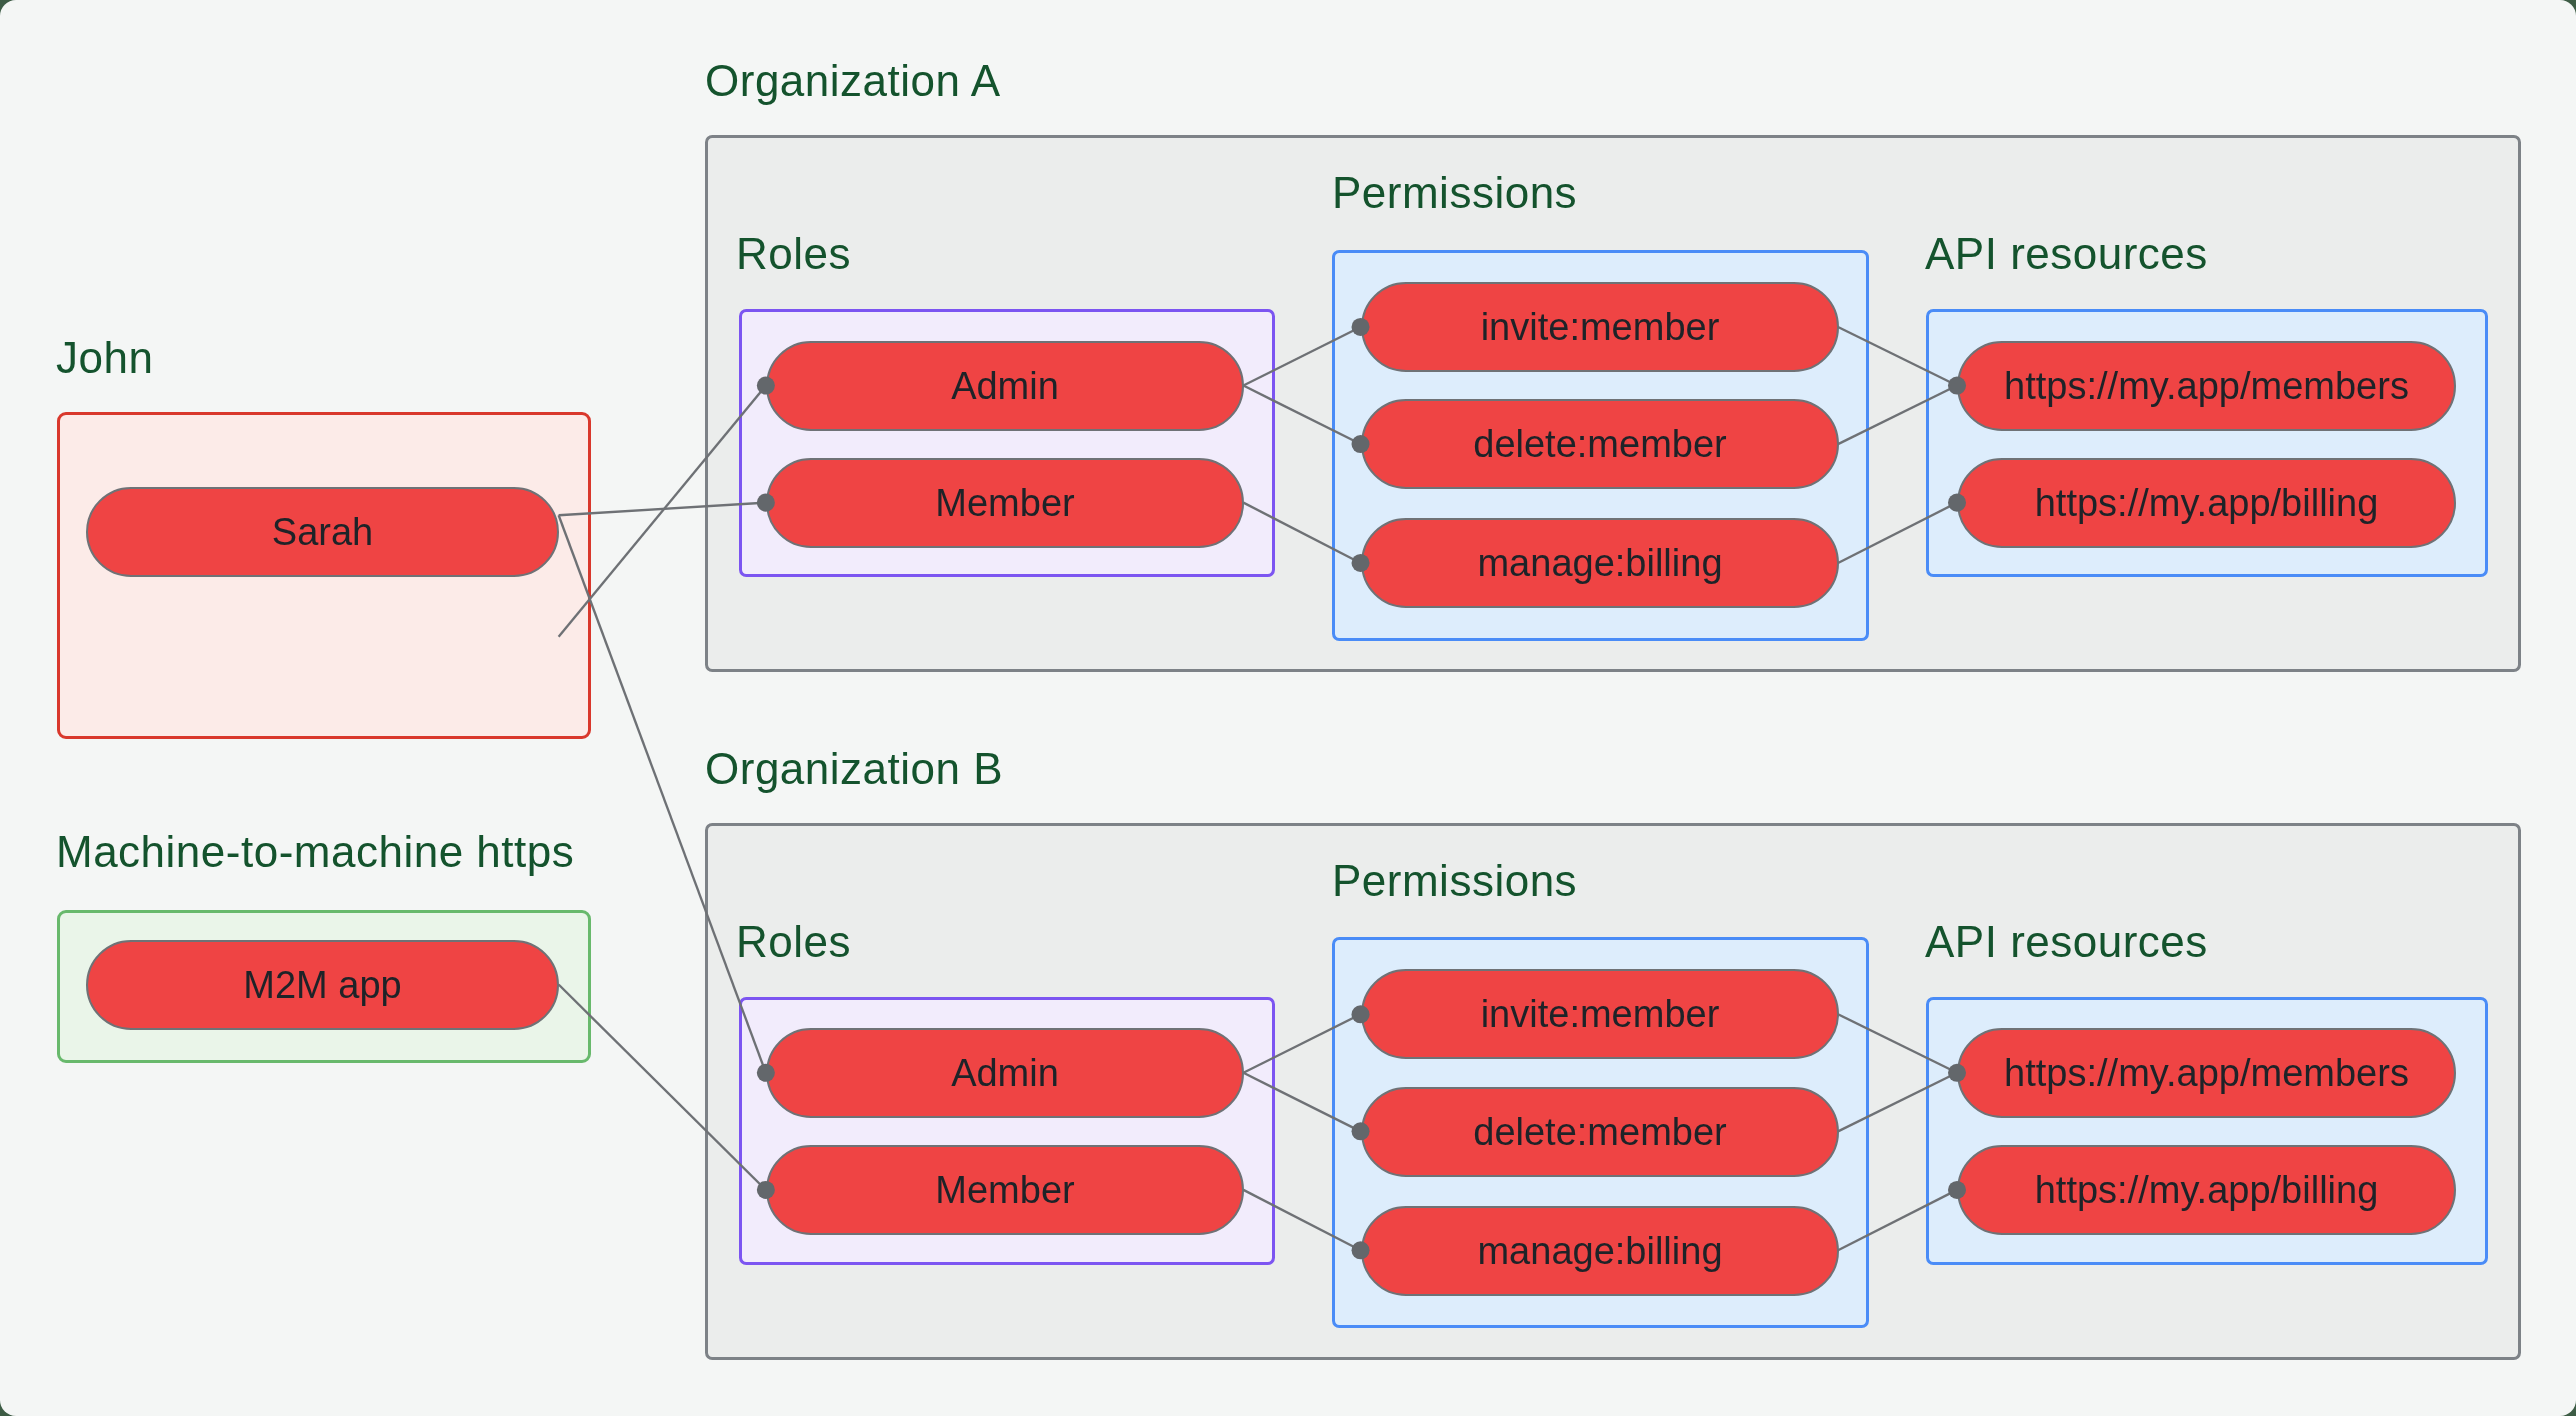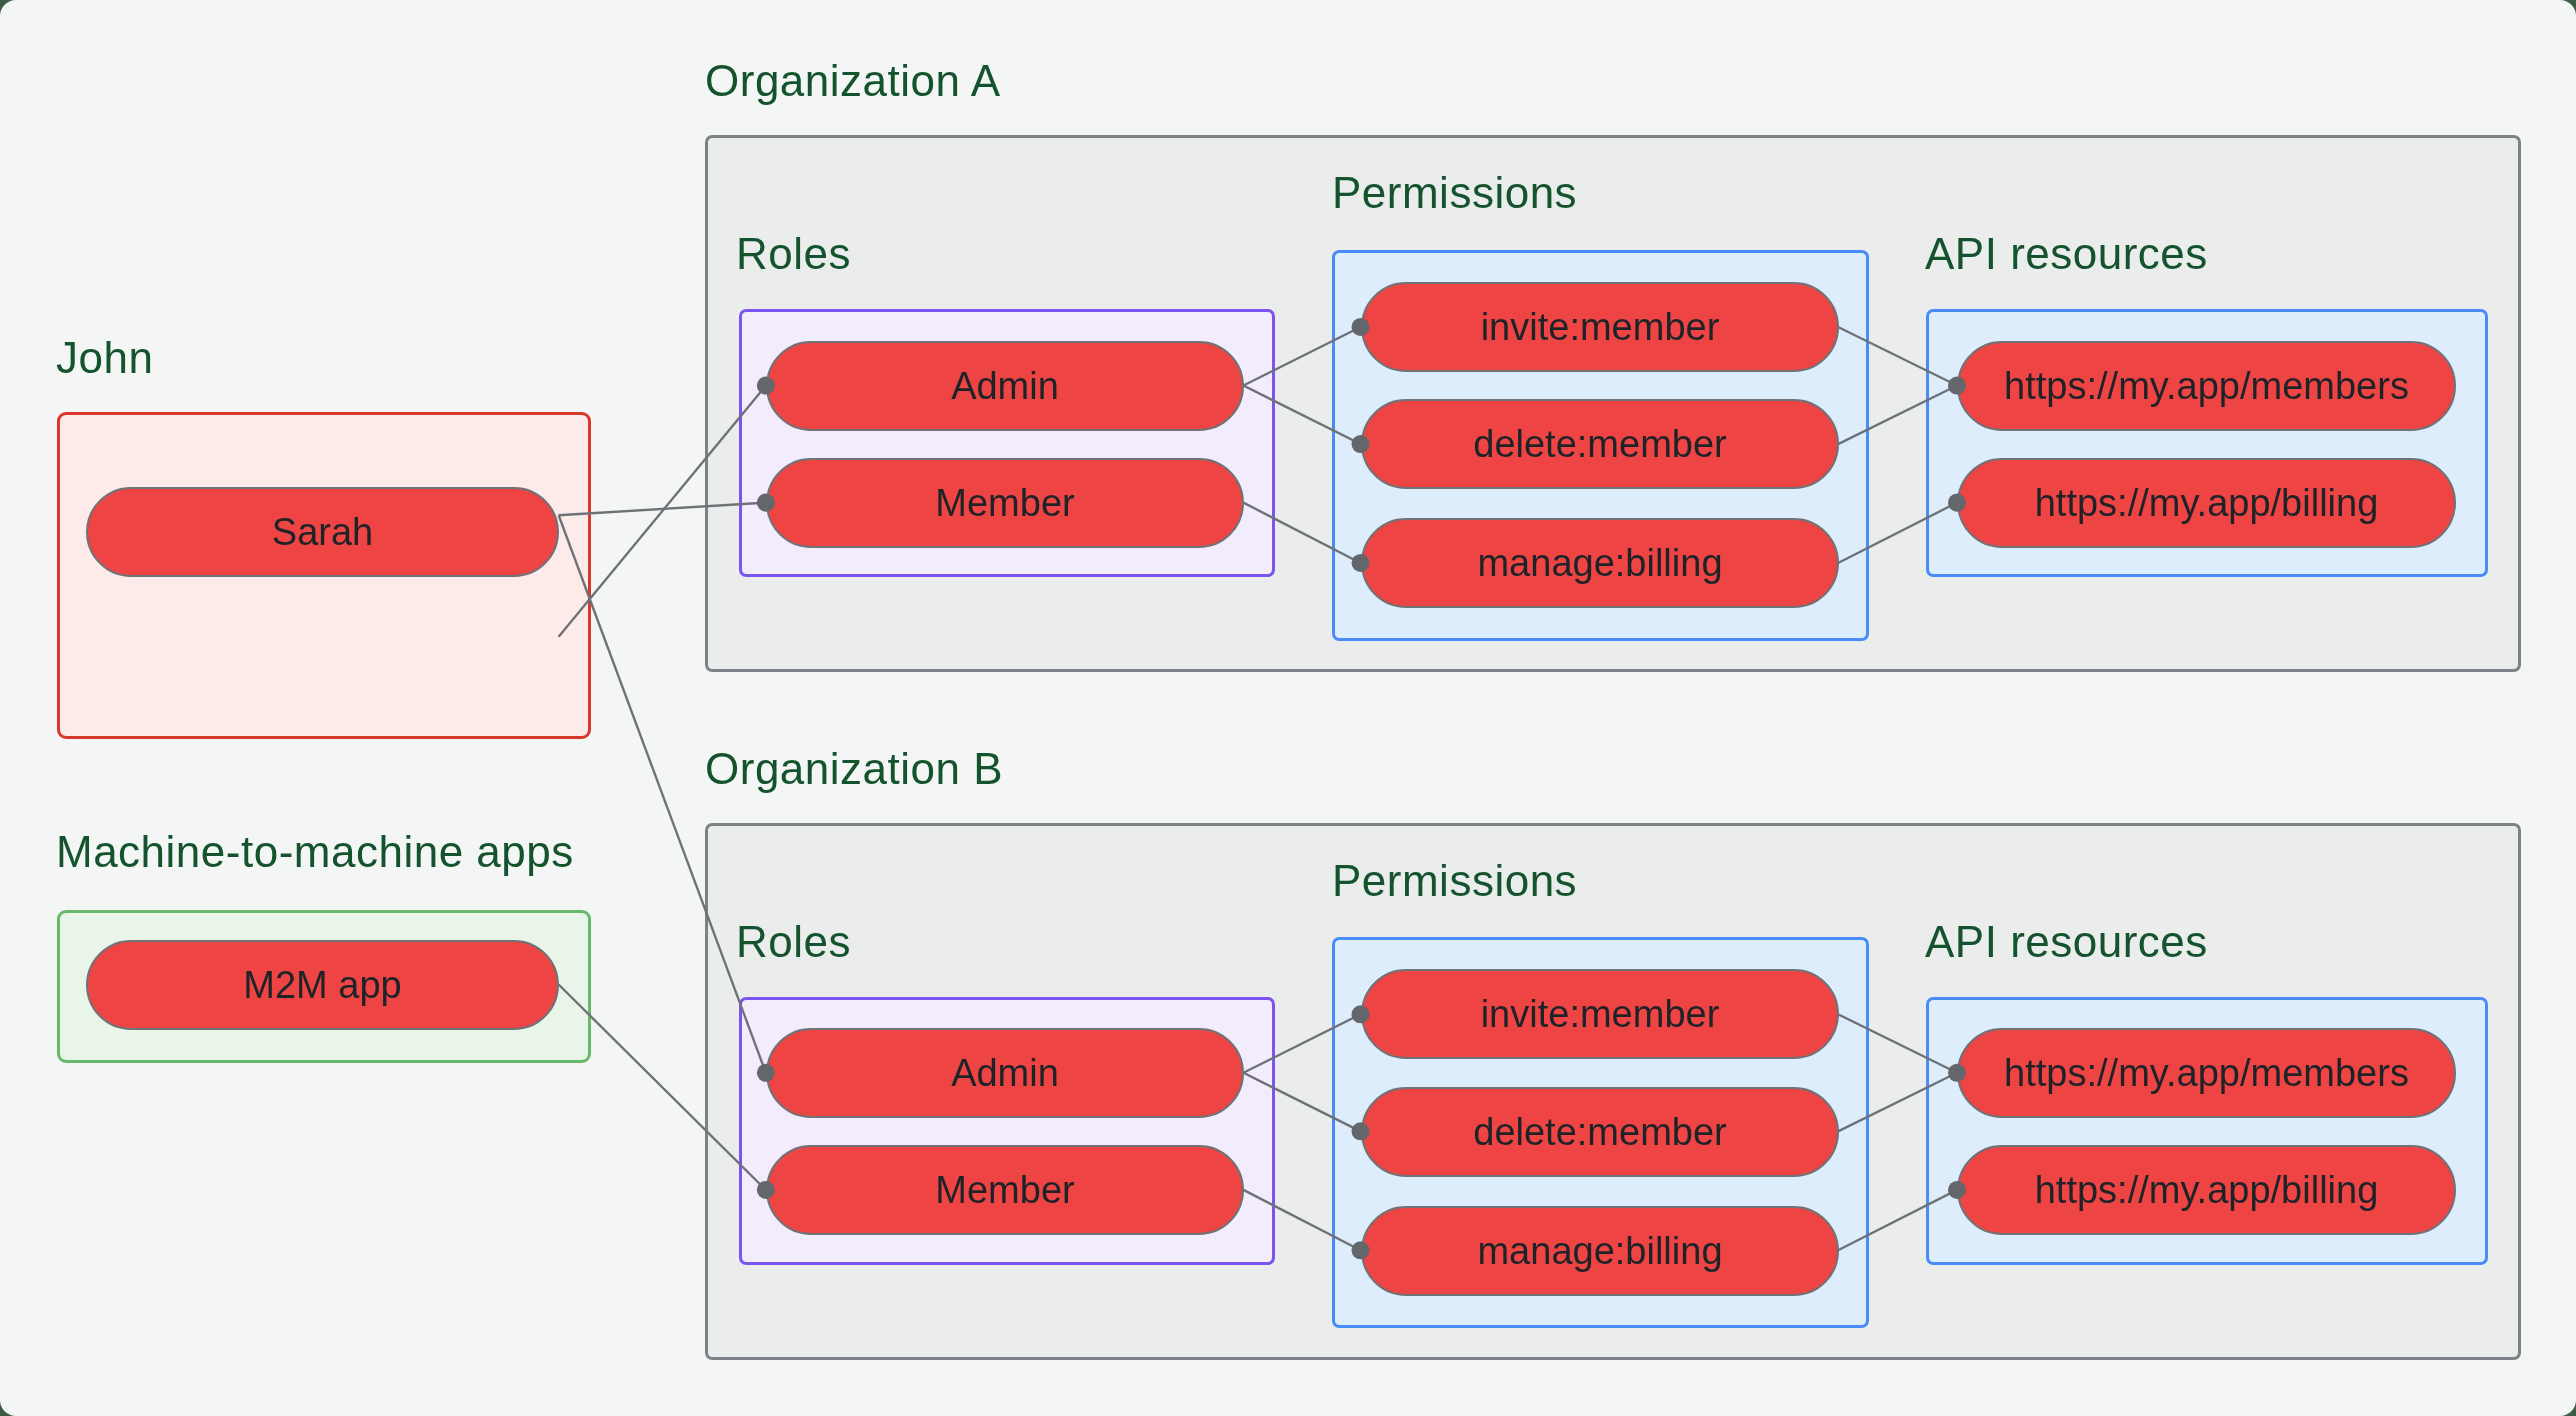--- a/index.html
+++ b/index.html
@@ -39,21 +39,21 @@
 </style>
 </head>
 <body>
 
 <div class="canvas">
 
   <div class="title" style="left:56px; top:336px;">John</div>
   <div class="group users-box" style="left:57px; top:412px; width:534px; height:327px;"></div>
   <div class="pill" style="left:86px; top:470px; width:473px; height:90px;margin-top:17px;">Sarah</div>
 
-  <div class="title" style="left:56px; top:830px;">Machine-to-machine apps</div>
+  <div class="title" style="left:56px; top:830px;">Machine-to-machine https</div>
   <div class="group m2m-box" style="left:57px; top:910px; width:534px; height:153px;"></div>
   <div class="pill" style="left:86px; top:940px; width:473px; height:90px;">M2M app</div>
 
   <div class="title" style="left:705px; top:59px;">Organization A</div>
   <div class="group org-box" style="left:705px; top:135px; width:1816px; height:537px;"></div>
 
   <div class="title" style="left:736px; top:232px;">Roles</div>
   <div class="group roles-box" style="left:739px; top:309px; width:536px; height:268px;"></div>
   <div class="pill" style="left:766px; top:341px; width:478px; height:90px;">Admin</div>
   <div class="pill" style="left:766px; top:458px; width:478px; height:90px;">Member</div>

